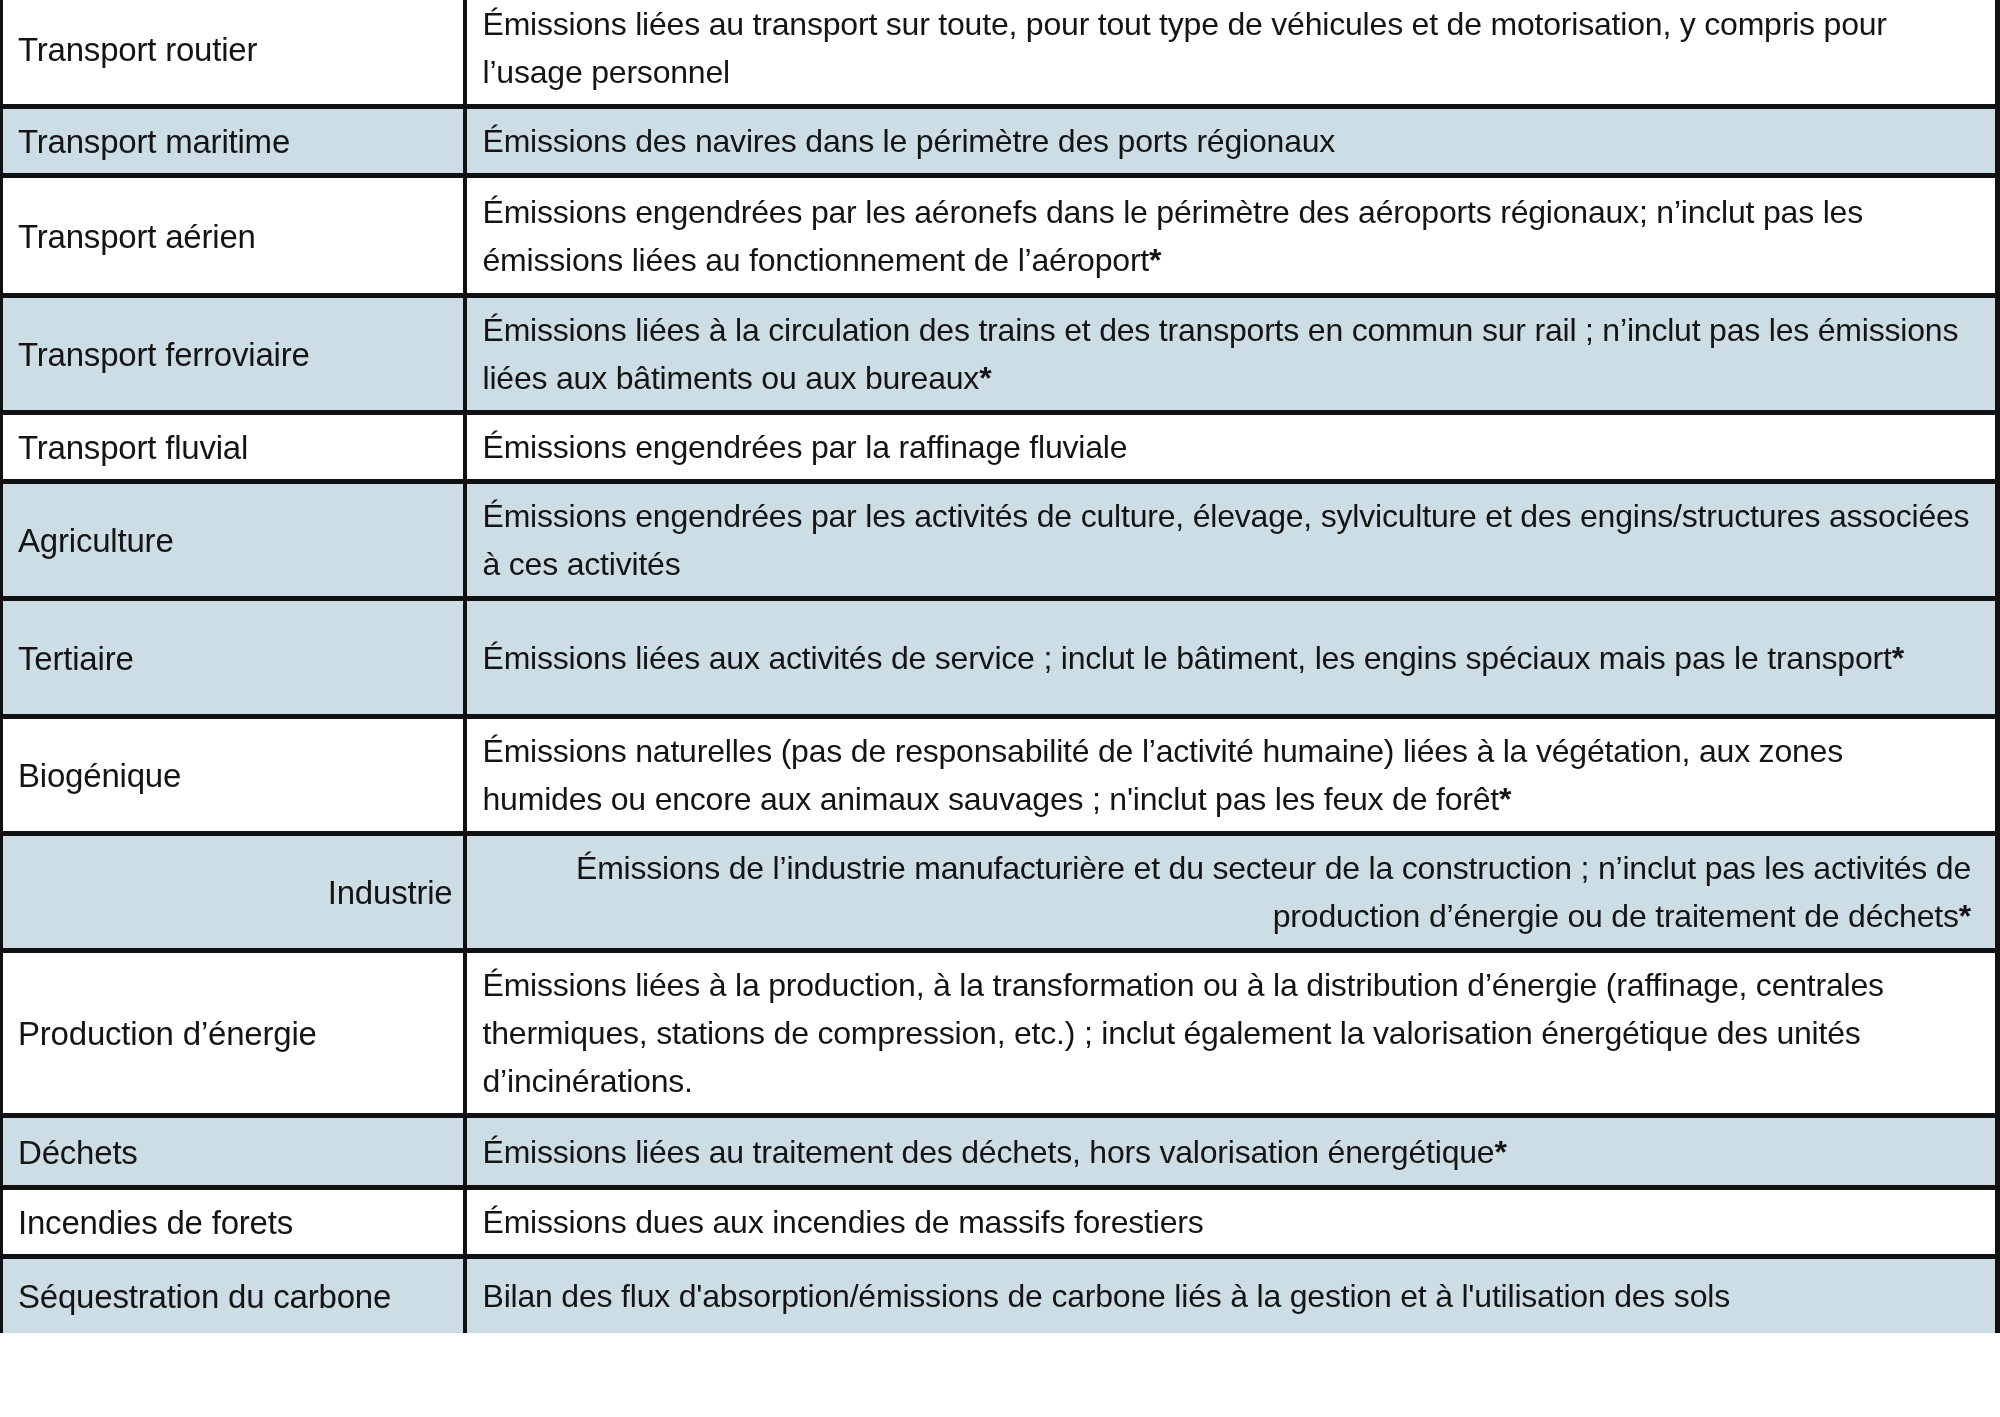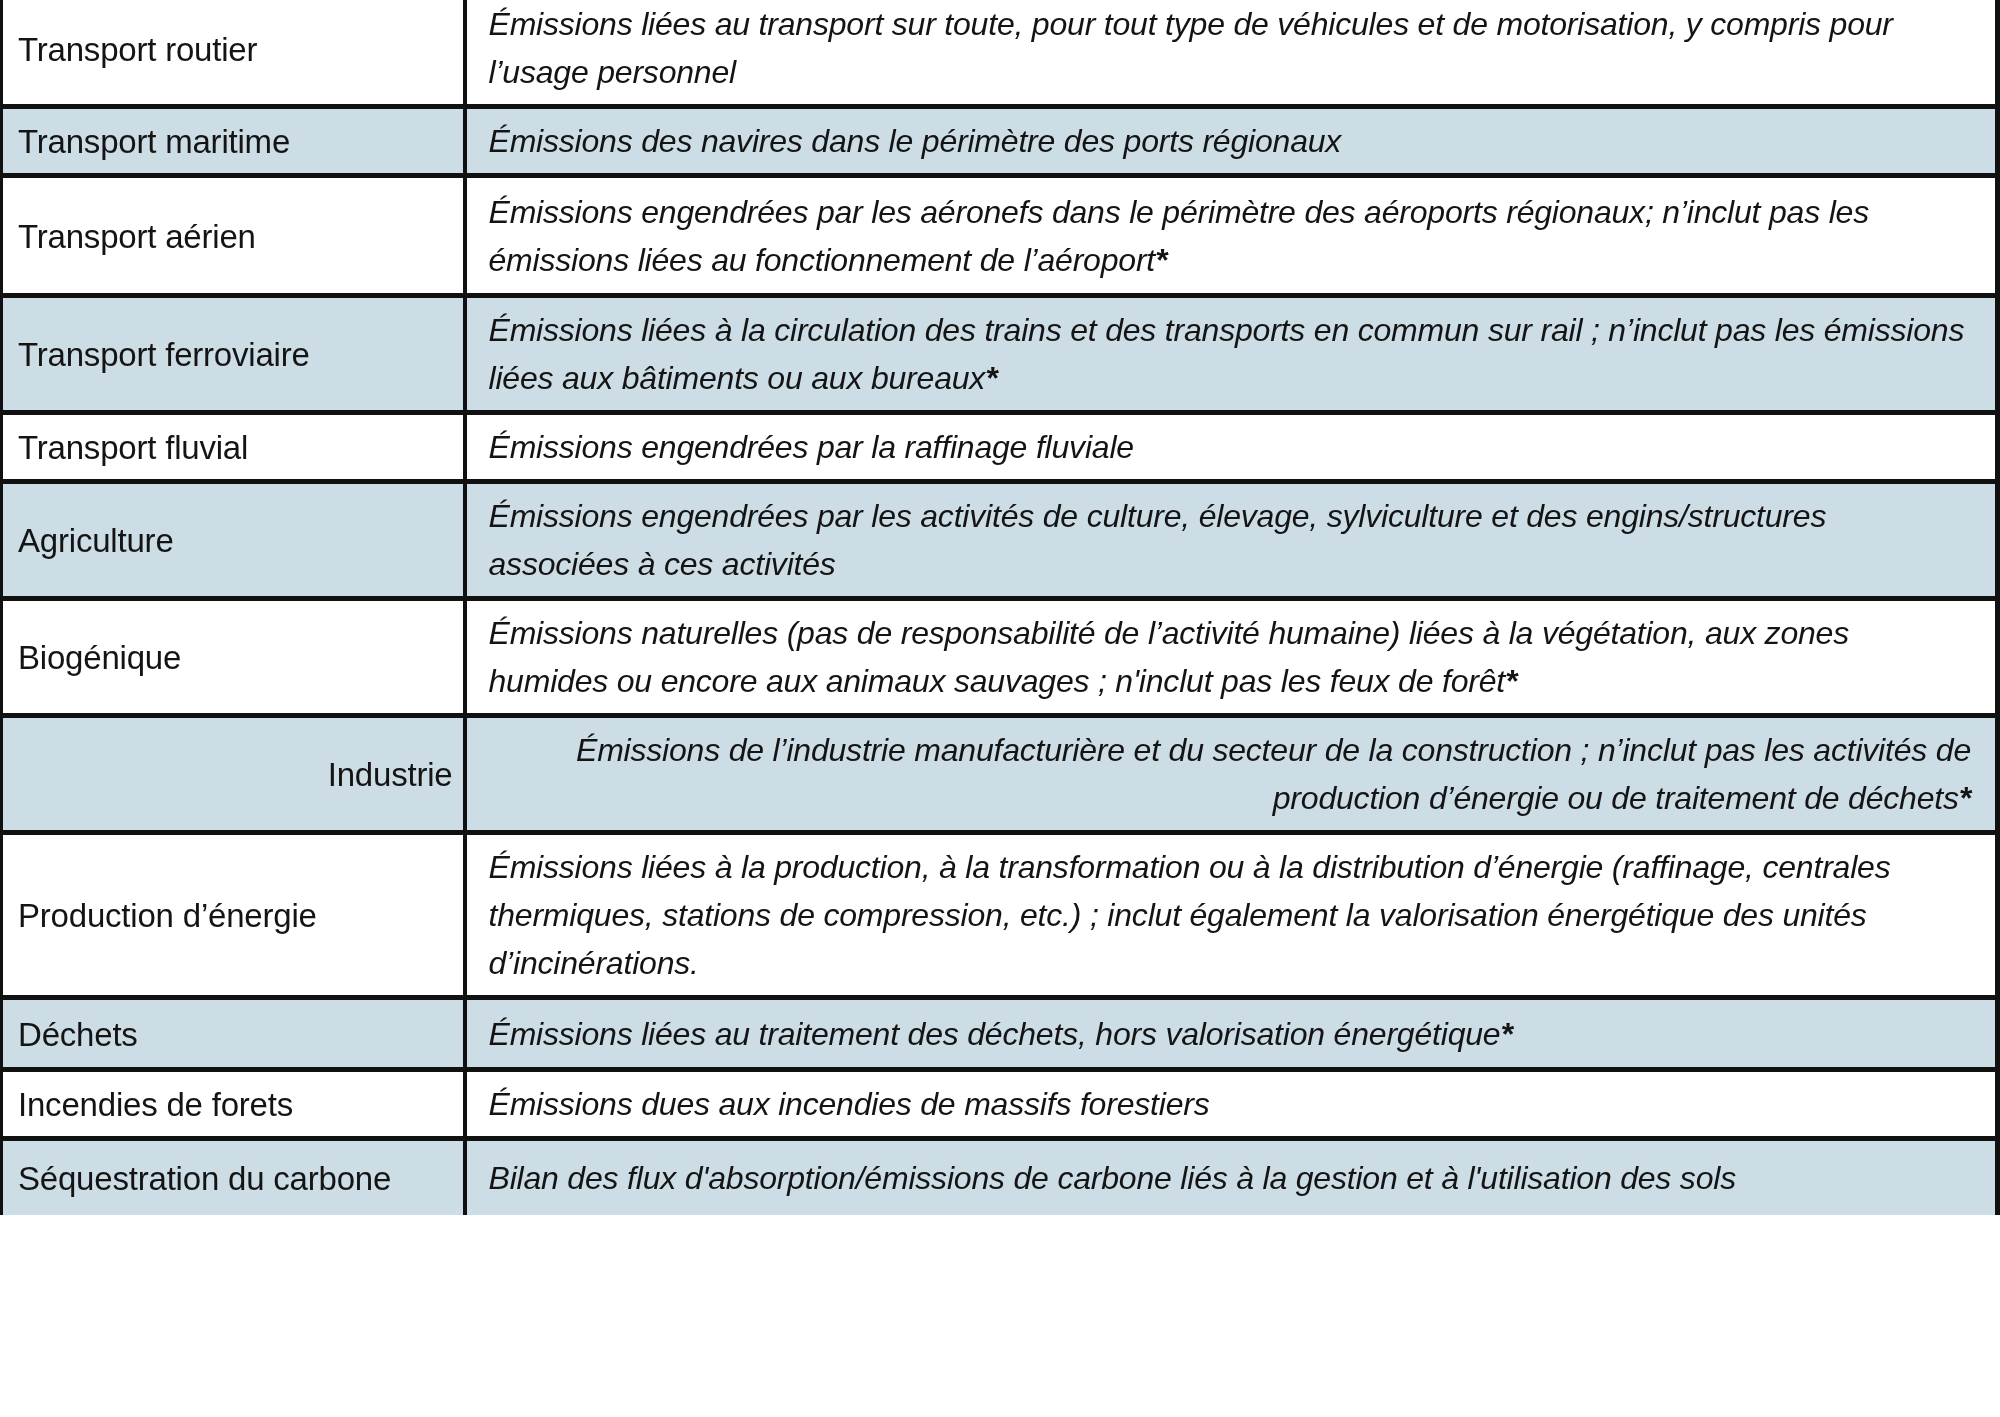--- a/index.html
+++ b/index.html
@@ -27,25 +27,24 @@
   td{vertical-align:middle;overflow:hidden;}
   tr + tr td{border-top:5px solid var(--border);}
   td.cell-label{
     padding:6px 10px 4px 15px;
     font-size:33px;
     line-height:44px;
     letter-spacing:-0.2px;
   }
   td.cell-desc{
     border-left:4px solid var(--border);
-    padding:8px 24px 8px 22px;
+    padding:8px 24px 8px 16px;
     font-size:32px;
     line-height:48px;
     letter-spacing:-0.2px;
-    font-style:italic;
   }
   tr.cut-top td{padding-top:0;}
   b.ast{font-weight:700;}
 </style>
 </head>
 <body>
 
 <table class="def-table">
   <colgroup>
       <col class="c-label">
@@ -77,20 +76,24 @@
     <td class="cell-label">Transport fluvial</td>
     <td class="cell-desc"><span>Émissions engendrées par la raffinage fluviale</span><b class="ast"></b></td>
   </tr>
 
   <tr class="shaded" style="height:113px;">
     <td class="cell-label">Agriculture</td>
     <td class="cell-desc"><span>Émissions engendrées par les activités de culture, élevage, sylviculture et des engins/structures associées à ces activités</span><b class="ast"></b></td>
   </tr>
 
 
+  <tr class="shaded" style="height:118px;">
+    <td class="cell-label">Tertiaire</td>
+    <td class="cell-desc"><span>Émissions liées aux activités de service ; inclut le bâtiment, les engins spéciaux mais pas le transport</span><b class="ast">*</b></td>
+  </tr>
 
   <tr style="height:114px;">
     <td class="cell-label">Biogénique</td>
     <td class="cell-desc"><span>Émissions naturelles (pas de responsabilité de l’activité humaine) liées à la végétation, aux zones humides ou encore aux animaux sauvages ; n'inclut pas les feux de forêt</span><b class="ast">*</b></td>
   </tr>
 
   <tr class="shaded" style="height:108px;text-align:right;">
     <td class="cell-label">Industrie</td>
     <td class="cell-desc"><span>Émissions de l’industrie manufacturière et du secteur de la construction ; n’inclut pas les activités de production d’énergie ou de traitement de déchets</span><b class="ast">*</b></td>
   </tr>

